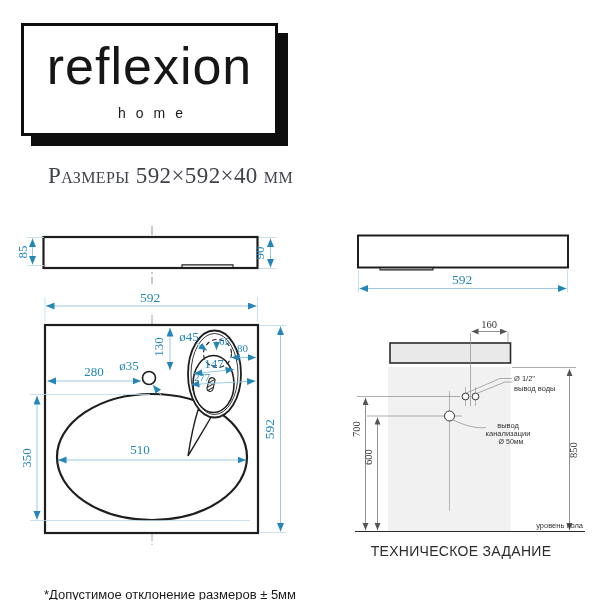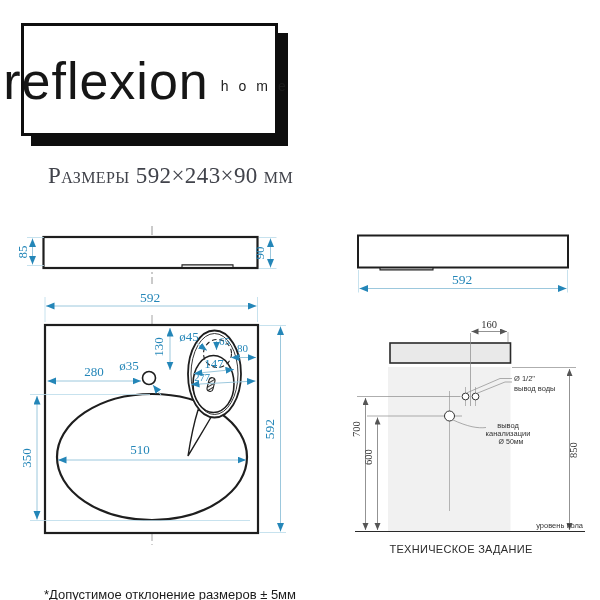--- a/index.html
+++ b/index.html
@@ -3,21 +3,21 @@
 <meta charset="utf-8">
 <style>
   html,body{margin:0;padding:0;}
   body{width:600px;height:600px;position:relative;background:#fff;overflow:hidden;
        font-family:"Liberation Sans",sans-serif;}
   .abs{position:absolute;}
 
   
   .logo-box{left:21px;top:23px;width:257px;height:113px;box-sizing:border-box;
     border:3px solid #0e0e0e;background:#fff;box-shadow:10px 10px 0 0 #0e0e0e;
-    display:flex;flex-direction:row;align-items:center;justify-content:center;}
+    display:flex;flex-direction:column;align-items:center;justify-content:center;}
   .logo-brand{font-family:"Liberation Sans",sans-serif;font-weight:100;
     font-size:52px;line-height:1;color:#161616;letter-spacing:1px;margin-top:2px;}
   .logo-tag{font-family:"Liberation Sans",sans-serif;font-size:14px;color:#1c1c1c;
     letter-spacing:10px;margin-top:13px;padding-left:12px;}
 
   
   .subtitle{left:48px;top:163px;font-family:"Liberation Serif",serif;
     font-variant:small-caps;font-size:23px;color:#41434b;letter-spacing:0.4px;}
 
   
@@ -26,32 +26,32 @@
   .dimB-lg{font-size:13.5px;}
   .dimB-sm{font-size:11px;}
   .dimB-xs{font-size:10.5px;}
   .dimG{font-family:"Liberation Serif",serif;font-size:10.5px;fill:#333;text-anchor:middle;}
   .lbl{font-family:"Liberation Sans",sans-serif;font-size:7.5px;fill:#333;}
   .lbl-sm{font-size:7px;}
 
   
   .cap-tol{left:34px;top:547px;width:272px;text-align:center;font-size:13px;color:#1b1b1b;margin-top:40px;}
   .cap-tech{left:345px;top:543px;width:232px;text-align:center;color:#2b2b2b;}
-  .cap-tech .t1{font-size:11px;letter-spacing:0.3px;}
+  .cap-tech .t1{font-size:14px;letter-spacing:0.3px;}
   .cap-tech .t2{font-size:7.3px;margin-top:2px;}
 </style>
 </head>
 <body>
 
 <div class="abs logo-box">
   <div class="logo-brand">reflexion</div>
   <div class="logo-tag">home</div>
 </div>
 
-<div class="abs subtitle">Размеры 592×243×90 мм</div>
+<div class="abs subtitle">Размеры 592×592×40 мм</div>
 
 <svg class="abs" style="left:0;top:0" width="600" height="600" viewBox="0 0 600 600">
   <defs>
     <marker id="aB" orient="auto-start-reverse" markerUnits="userSpaceOnUse" markerWidth="10" markerHeight="8" refX="8.5" refY="3.5">
       <path d="M0,0 L8.5,3.5 L0,7 Z" fill="#2486b8"></path>
     </marker>
     <marker id="aG" orient="auto-start-reverse" markerUnits="userSpaceOnUse" markerWidth="9" markerHeight="7" refX="7" refY="3">
       <path d="M0,0 L7,3 L0,6 Z" fill="#555"></path>
     </marker>
     <pattern id="hatch" width="3" height="3" patternUnits="userSpaceOnUse" patternTransform="rotate(45)">

